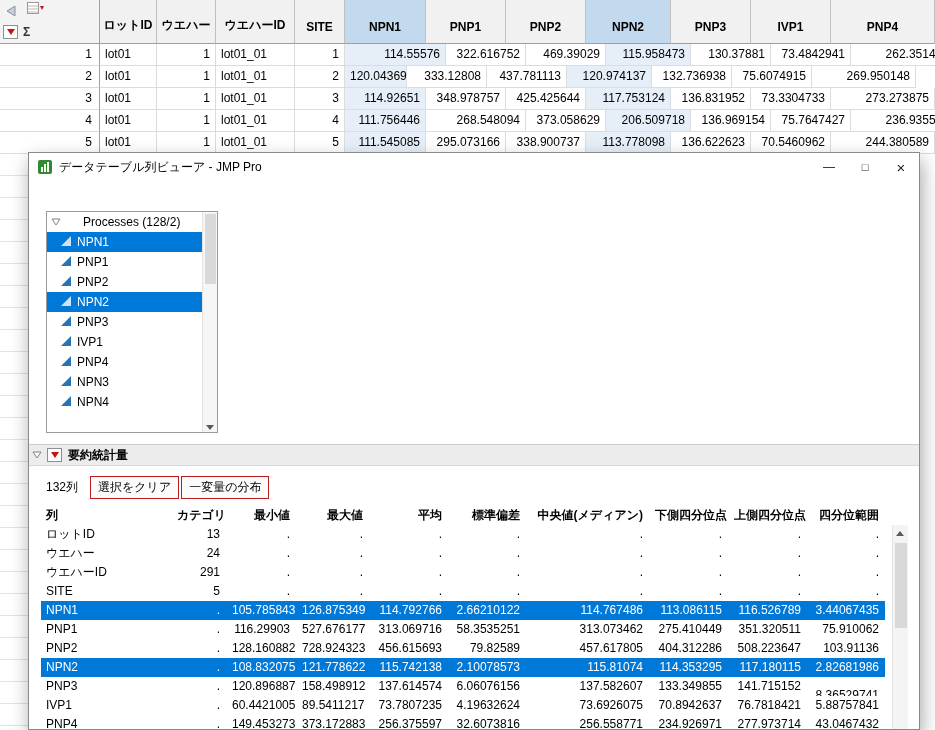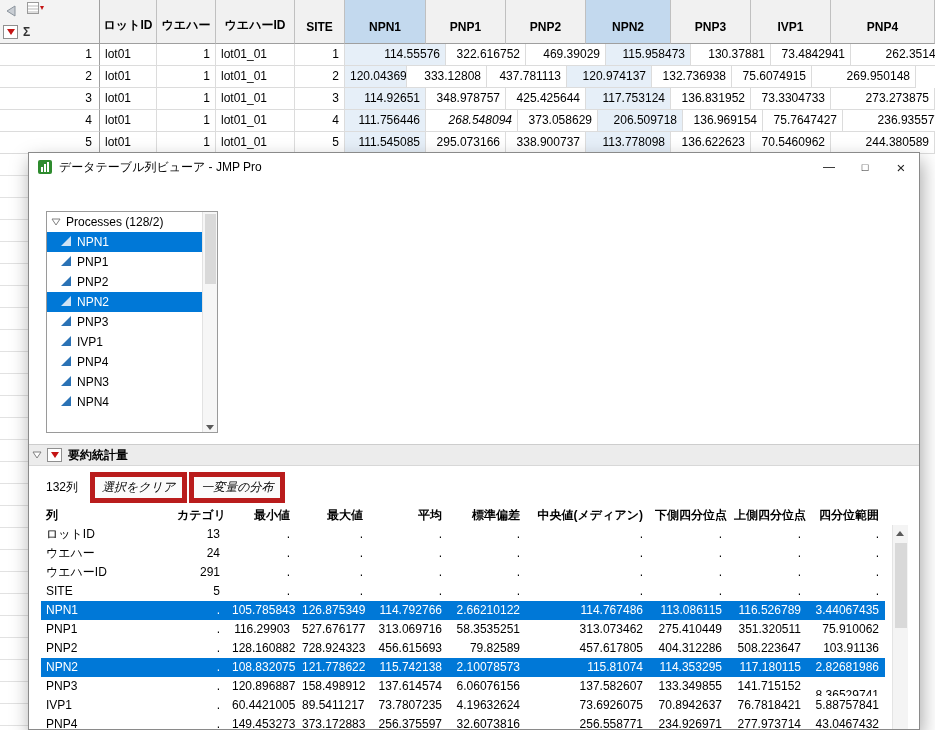--- a/index.html
+++ b/index.html
@@ -48,36 +48,36 @@
   [data-name="minimize-button"]{ font-size:12px; }
   [data-name="maximize-button"]{ font-size:11px; }
   [data-name="close-button"]{ font-size:15px; }
 
   .outline1{ position:absolute; left:6px; top:34px; width:312px; height:22px; background:#e9e9e9;
     border:1px solid #d2d2d2; display:flex; align-items:center; font-weight:bold; }
   .outline1 svg, .outline2 svg.disc{ margin:0 5px 0 3px; }
   .outline-title{ font-weight:bold; }
 
   .treebox{ position:absolute; left:17px; top:58px; width:172px; height:222px; border:1px solid #9a9a9a; background:#fff; }
-  .tree-root{ height:20px; display:flex; align-items:center; gap:5px; padding-left:4px; }
+  .tree-root{ height:20px; display:flex; align-items:center; gap:22px; padding-left:4px; }
   #tree-items{ position:absolute; left:0; top:20px; right:15px; }
   .tree-item{ height:20px; display:flex; align-items:center; gap:5px; padding-left:13px; }
   .tree-item.selected{ background:var(--sel-blue); color:#fff; }
   .tree-sb{ position:absolute; top:0; right:0; bottom:0; width:15px; background:#f6f6f6; border-left:1px solid #e2e2e2; }
   .sb-thumb{ position:absolute; top:2px; left:2px; width:11px; height:70px; background:#d9d9d9; }
   .sb-down{ position:absolute; bottom:2px; left:3px; width:0; height:0;
     border-left:4px solid transparent; border-right:4px solid transparent; border-top:5px solid #5a5a5a; }
 
   .outline2{ position:absolute; left:0; top:291px; width:100%; height:22px; background:#ececec;
     border-top:1px solid #cdcdcd; border-bottom:1px solid #d8d8d8; display:flex; align-items:center; }
   .outline2 .redbox{ margin-right:6px; }
 
   .sum-toolbar{ position:absolute; left:17px; top:324px; height:20px; display:flex; align-items:center; }
   .count{ margin-right:12px; }
-  .btn{ font-family:inherit; font-size:12px; border:5px solid #b91c1c; background:#fbfbfb; padding:2px 7px; margin-right:2px;font-style:italic; }
+  .btn{ font-family:inherit; font-size:12px; border:1px solid #b91c1c; background:#fbfbfb; padding:2px 7px; margin-right:2px; }
 
   .stats{ position:absolute; left:12px; top:353px; width:844px; }
   .stats-header{ display:flex; height:19px; font-weight:bold; }
   .sh{ line-height:19px; padding:0 6px; text-align:right; white-space:nowrap; overflow:hidden; }
   .sh.first{ text-align:left; padding-left:5px; }
   .stats-row{ display:flex; height:19px; line-height:19px; }
   .stats-row.selected{ background:var(--sel-blue); color:#fff; }
   .sv{ padding:0 6px; text-align:right; white-space:nowrap; overflow:hidden; }
   .sl{ padding:0 5px; text-align:left; white-space:nowrap; overflow:hidden; }
 
@@ -164,21 +164,21 @@
         <div class="cell num" data-name="cell-IVP1" style="width: 80px;">73.3304733</div>
         <div class="cell num" data-name="cell-PNP4" style="width: 104px;">273.273875</div>
       </div>
       <div class="dt-row" data-name="table-row">
         <div class="rowhead" data-name="row-number" style="width: 100px;">4</div>
         <div class="cell" data-name="cell-ロットID" style="width: 57px;">lot01</div>
         <div class="cell num" data-name="cell-ウエハー" style="width: 59px;">1</div>
         <div class="cell" data-name="cell-ウエハーID" style="width: 79px;">lot01_01</div>
         <div class="cell num" data-name="cell-SITE" style="width: 50px;">4</div>
         <div class="cell num selcol" data-name="cell-NPN1" style="width: 81px;">111.756446</div>
-        <div class="cell num" data-name="cell-PNP1" style="width: 92px; font-style: italic;">268.548094</div>
+        <div class="cell num" data-name="cell-PNP1" style="width: 100px;">268.548094</div>
         <div class="cell num" data-name="cell-PNP2" style="width: 80px;">373.058629</div>
         <div class="cell num selcol" data-name="cell-NPN2" style="width: 85px;">206.509718</div>
         <div class="cell num" data-name="cell-PNP3" style="width: 80px;">136.969154</div>
         <div class="cell num" data-name="cell-IVP1" style="width: 80px;">75.7647427</div>
         <div class="cell num" data-name="cell-PNP4" style="width: 104px;">236.935577</div>
       </div>
       <div class="dt-row" data-name="table-row">
         <div class="rowhead" data-name="row-number" style="width: 100px;">5</div>
         <div class="cell" data-name="cell-ロットID" style="width: 57px;">lot01</div>
         <div class="cell num" data-name="cell-ウエハー" style="width: 59px;">1</div>

